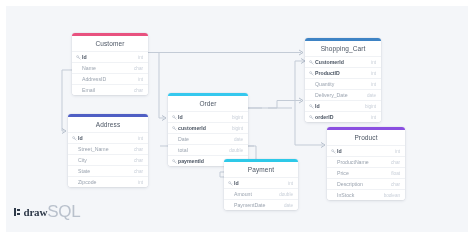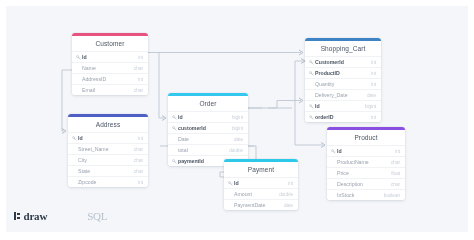--- a/index.html
+++ b/index.html
@@ -133,25 +133,24 @@
   #logo .mark .dot.d1 { top: 0.6px; }
   #logo .mark .dot.d2 { top: 4.8px; }
   #logo .word-draw {
     font-family: "Liberation Serif", serif;
     font-weight: bold;
     font-size: 11px;
     color: #2f3a4a;
     letter-spacing: -0.2px;
   }
   #logo .word-sql {
-    font-family: Liberation Serif, serif;
-    font-size: 11px;
+    font-family: Liberation Sans, sans-serif;
+    font-size: 17px;
     color: #b9c1cc;
     letter-spacing: -0.2px;
-    margin-left: 40px;
   }
 </style>
 </head>
 <body>
 
 <div id="canvas" style="background: rgb(244, 246, 249);">
 
   <svg id="connectors" viewBox="0 0 474 238" width="474" height="238">
 
     <path d="M148,52.5 L160,52.5 L160,52.5 L227,52.5 L227,52.5 L301,52.5" style="stroke: rgb(195, 203, 214);"></path>

